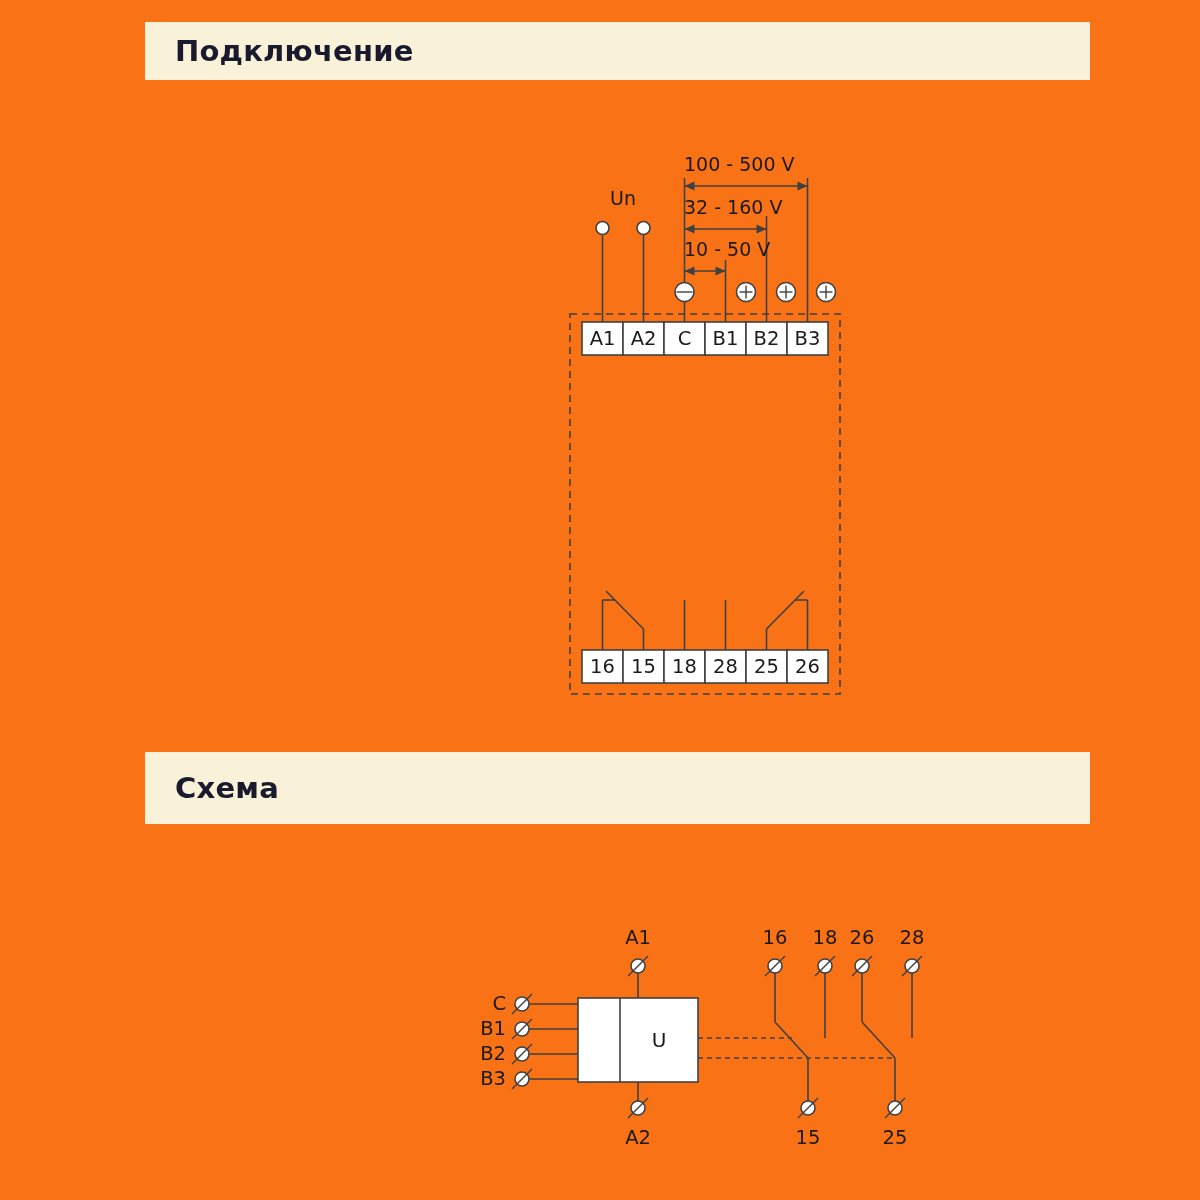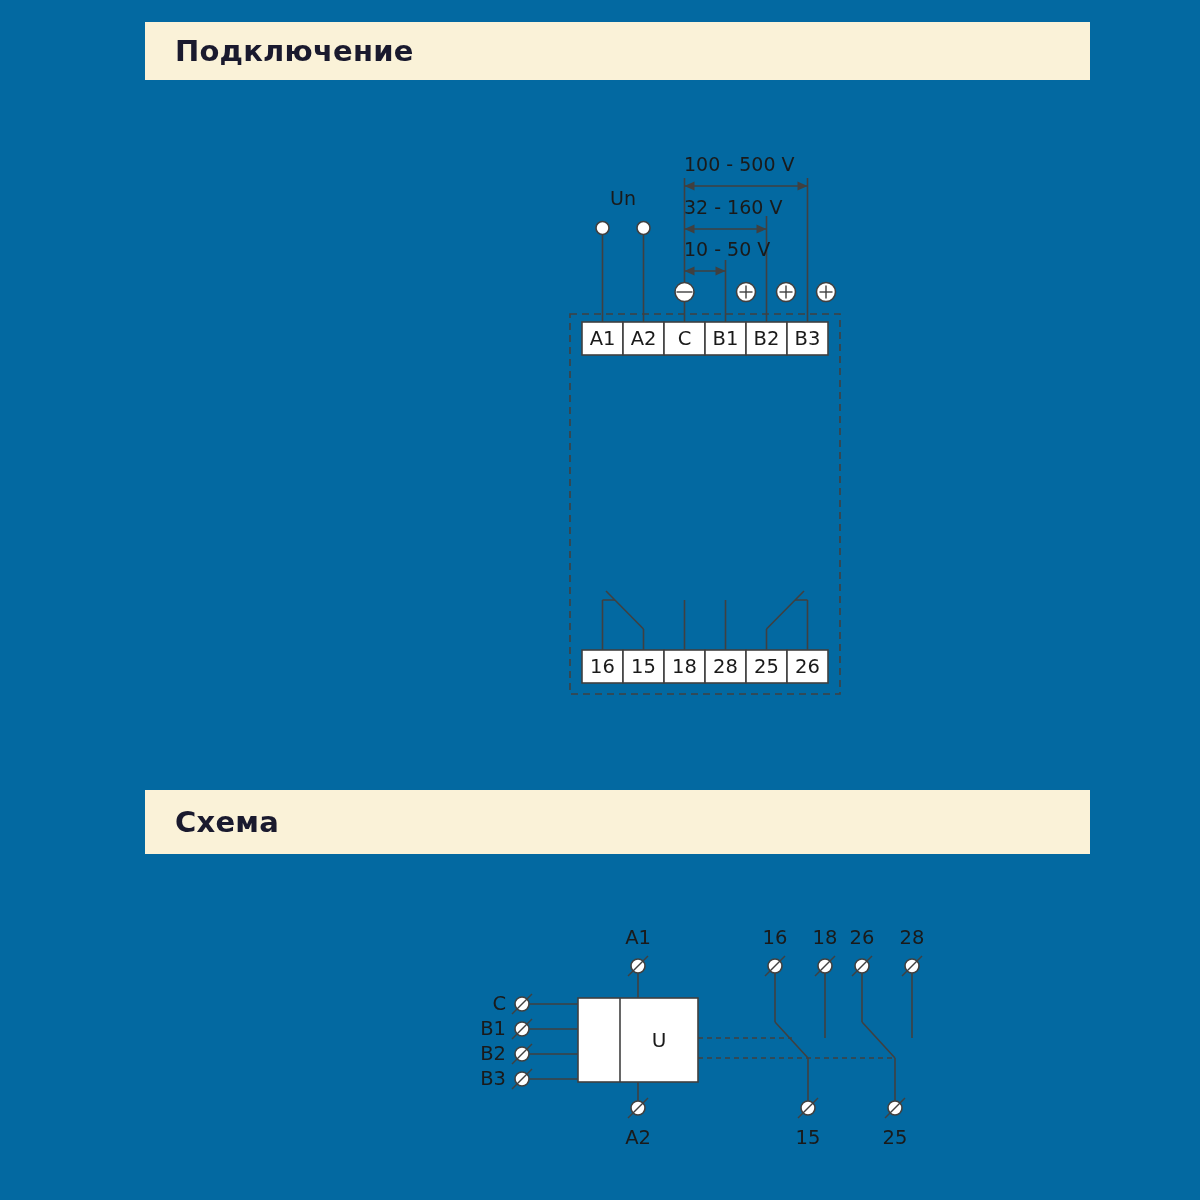--- a/index.html
+++ b/index.html
@@ -1,30 +1,30 @@
 <!DOCTYPE html>
 <html><head>
 <meta charset="utf-8">
 <style>
   html,body { margin:0; padding:0; background:#ffffff; }
   .page {
     position:relative; width:1200px; height:1200px;
-    background:#0369a1; overflow:hidden;
+    background:#f97316; overflow:hidden;
     font-family:"DejaVu Sans","Liberation Sans",sans-serif;
   }
   .section-bar {
     position:absolute; left:145px; width:945px;
     background:#faf2d8; display:flex; align-items:center;
   }
   .section-bar .section-title {
     padding-left:30px; font-size:29px; font-weight:bold; color:#1a1a2e;
     letter-spacing:0.2px;
   }
   #bar-connection { top:22px;  height:58px; }
-  #bar-scheme     { top:790px; height:64px; }
+  #bar-scheme     { top:752px; height:72px; }
   svg.diagram { position:absolute; left:0; top:0; }
   svg .ln   { stroke:#404040; stroke-width:1.6; fill:none; }
   svg .lnth { stroke:#404040; stroke-width:1.4; fill:none; }
   svg .dash { stroke:#404040; stroke-width:1.6; fill:none; stroke-dasharray:7 5; }
   svg .dash2{ stroke:#404040; stroke-width:1.4; fill:none; stroke-dasharray:5 4; }
   svg .box  { stroke:#404040; stroke-width:1.6; fill:#ffffff; }
   svg .wcirc{ stroke:#404040; stroke-width:1.6; fill:#ffffff; }
   svg .head { fill:#404040; stroke:none; }
   svg text  { fill:#1a1a1a; stroke:none; font-family:"DejaVu Sans","Liberation Sans",sans-serif; }
   .t-term  { font-size:19.5px; text-anchor:middle; }

